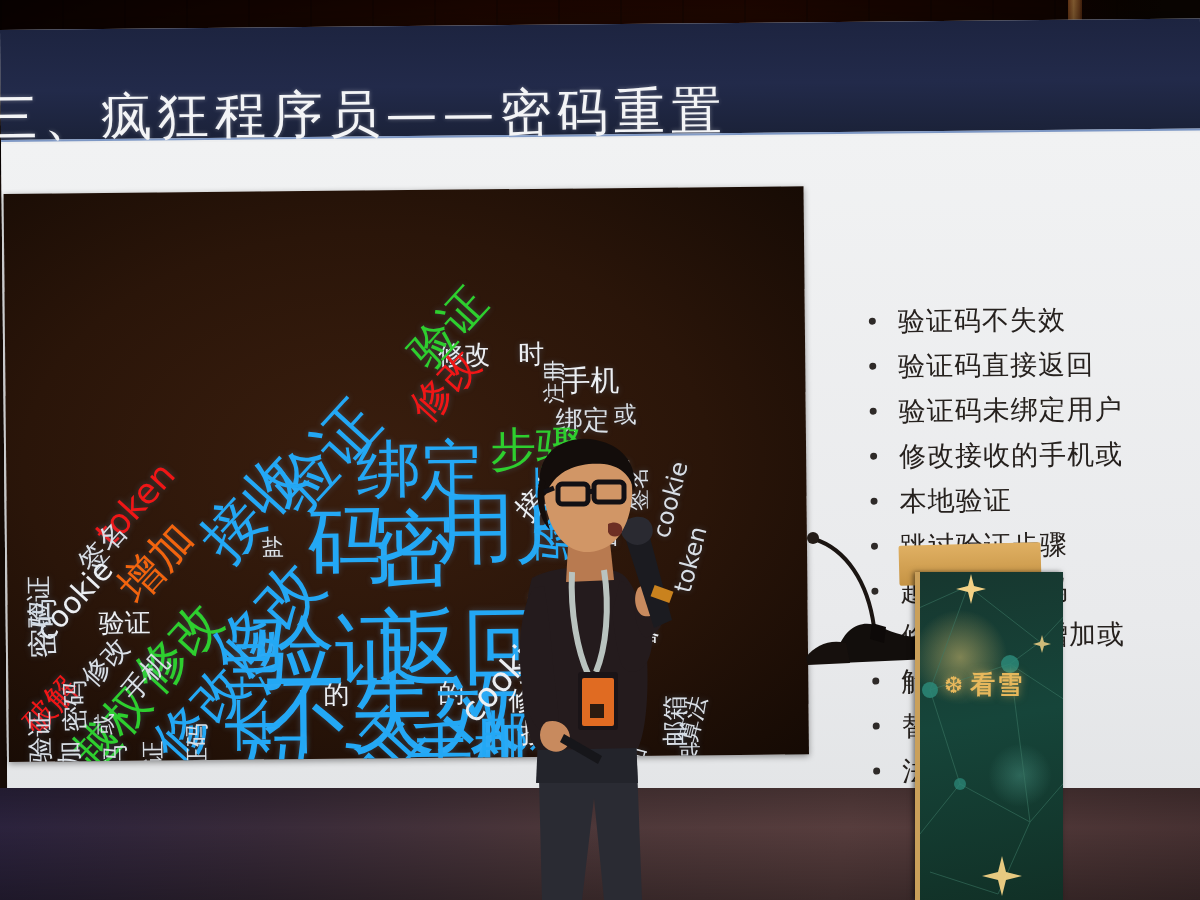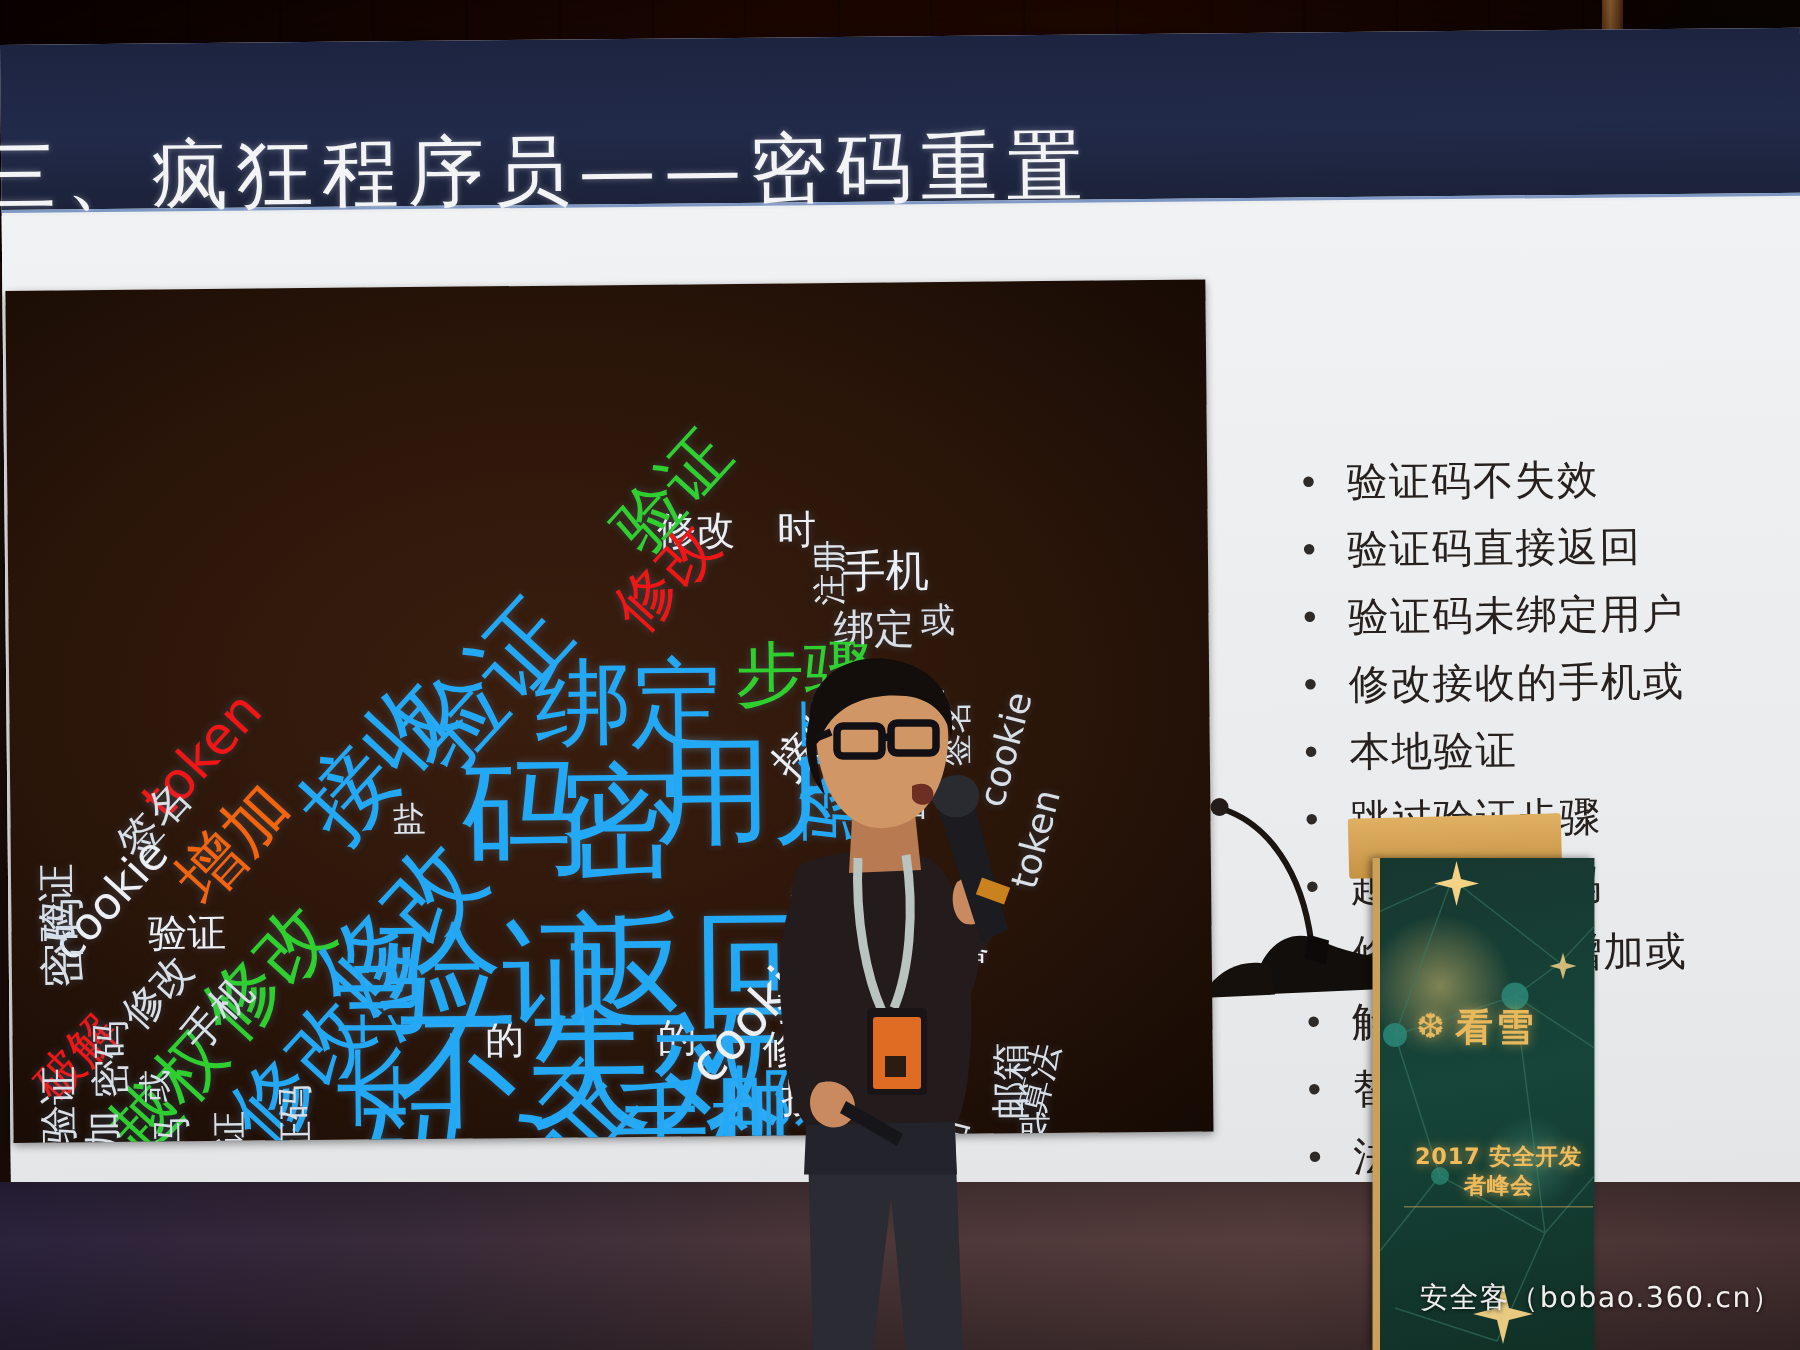--- a/index.html
+++ b/index.html
@@ -322,21 +322,20 @@
         <g fill="#ffd98a">
           <path d="M48 14 l3 -12 l3 12 l12 3 l-12 3 l-3 12 l-3 -12 l-12 -3 z" opacity=".95"></path>
           <path d="M120 70 l2 -7 l2 7 l7 2 l-7 2 l-2 7 l-2 -7 l-7 -2 z" opacity=".8"></path>
           <path d="M78 300 l4 -16 l4 16 l16 4 l-16 4 l-4 16 l-4 -16 l-16 -4 z" opacity=".9"></path>
         </g>
       </svg>
       <div class="podium-logo">
         <span class="snowflake">❆</span>
         <span>看雪</span>
       </div>
-      <div class="podium-year">2017 安全开发者峰会</div>
     </div>
   </div>
 
   <div id="speaker">
     <svg width="220" height="462" viewBox="0 0 220 462">
 
       <path d="M52 300 L150 300 L156 462 L118 462 L108 360 L96 462 L56 462 Z" fill="#2a2b33"></path>
       <path d="M52 300 L150 300 L152 345 L50 345 Z" fill="#23242b"></path>
 
       <path d="M46 140 C 40 160, 34 210, 36 250 C 38 285, 44 305, 52 312
@@ -386,15 +385,14 @@
 
       <path d="M86 134 C 84 176, 92 214, 102 236" stroke="#b9c3bf" stroke-width="6" fill="none"></path>
       <path d="M118 132 C 124 170, 120 210, 110 234" stroke="#b9c3bf" stroke-width="6" fill="none"></path>
 
       <rect x="92" y="234" width="40" height="58" rx="3" fill="#1a1417"></rect>
       <rect x="96" y="240" width="32" height="48" rx="2" fill="#e06b22"></rect>
       <rect x="104" y="266" width="14" height="14" fill="#2b1b10"></rect>
     </svg>
   </div>
 
-  <div id="watermark">安全客（bobao.360.cn）</div>
 
 </div>
 
 </body></html>

